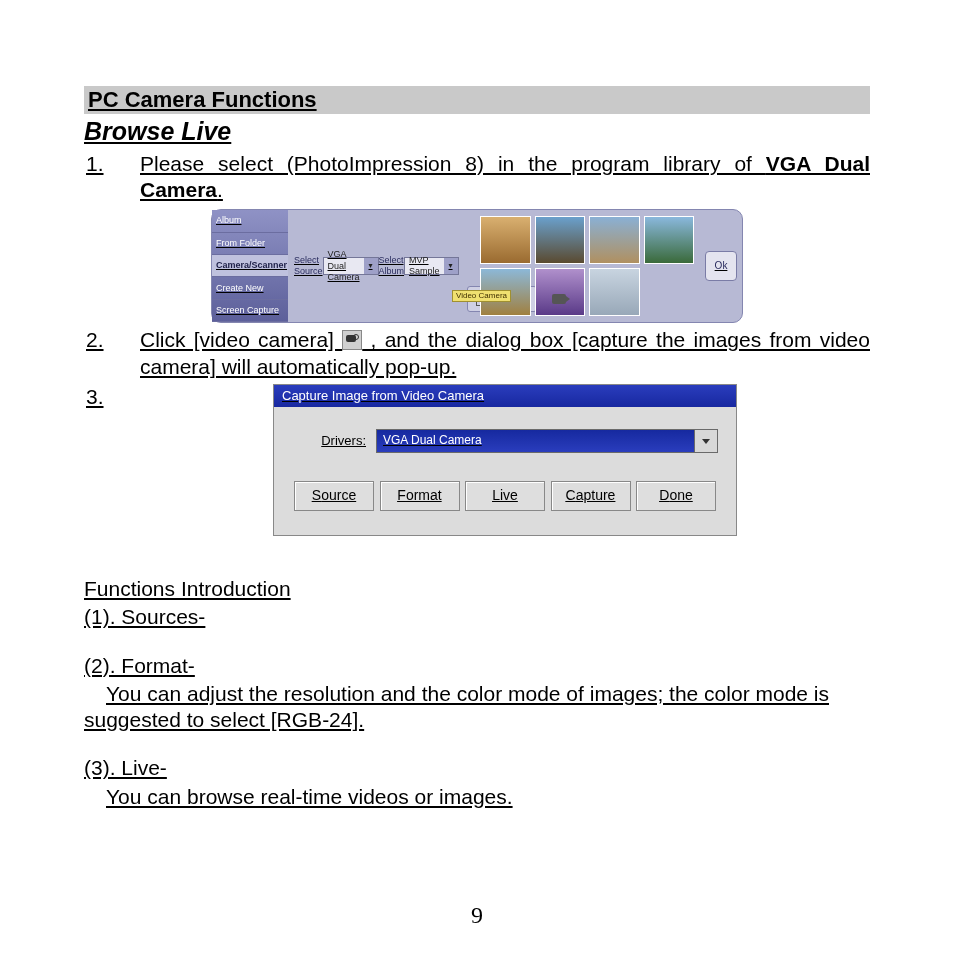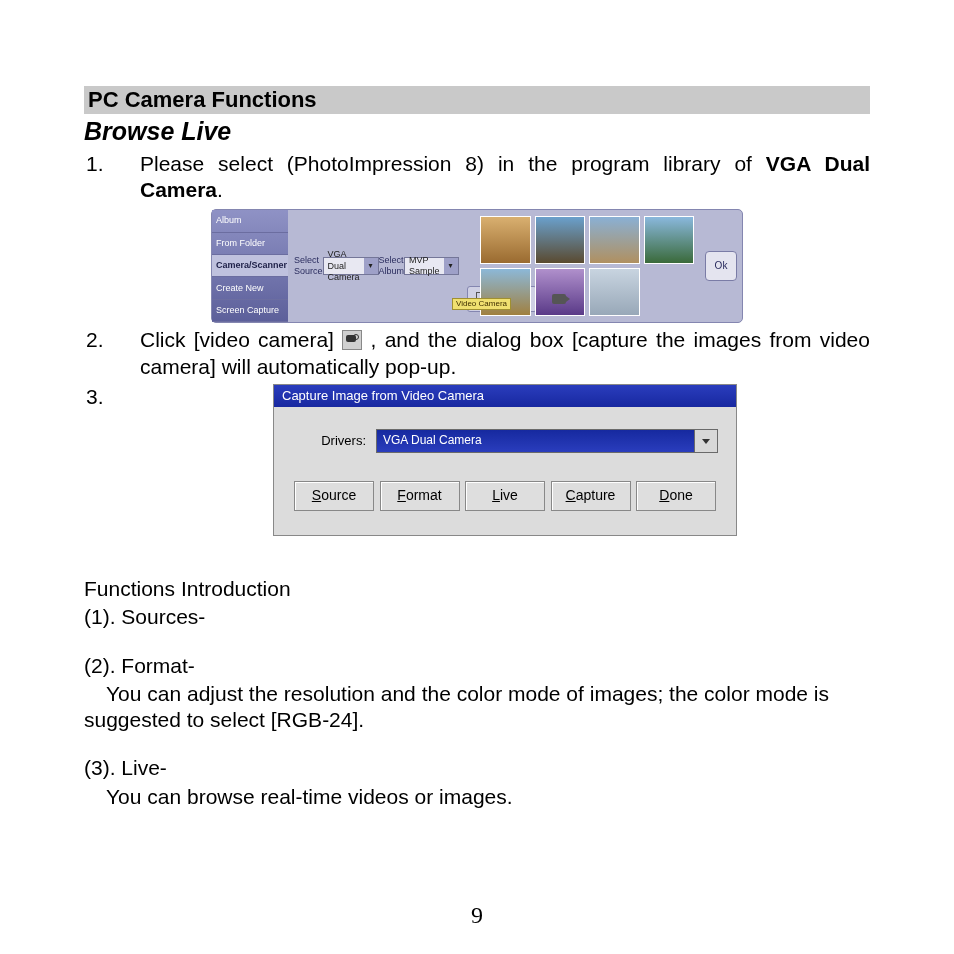--- a/index.html
+++ b/index.html
@@ -1,33 +1,33 @@
 <!DOCTYPE html>
 <html><head>
 <meta charset="utf-8">
 <style>
   html,body{margin:0;padding:0;background:#fff;color:#000;}
   body{width:954px;height:954px;font-family:Arial,Helvetica,sans-serif;font-size:21px;line-height:1.25;position:relative;}
-  .page{padding:86px 84px 0 84px;}
+  .page{padding:86px 84px 0 84px;text-decoration:underline;}
   .h1{background:#c9c9c9;font-weight:bold;padding:0 4px;margin-bottom:2px;font-size:22px;}
   .h2{font-style:italic;font-weight:bold;margin:0 0 4px 0;font-size:25px;}
   .ol{margin:0;padding:0;}
   .li{display:flex;align-items:flex-start;margin-bottom:4px;}
   .num{flex:0 0 54px;padding-left:2px;}
   .txt{flex:1;}
   .just{text-align:justify;}
   .b{font-weight:bold;}
   .icon-inline{display:inline-block;vertical-align:-3px;width:18px;height:18px;background:#d0d0d0;border:1px solid #888;position:relative;}
   .icon-inline:before{content:"";position:absolute;left:3px;top:4px;width:10px;height:7px;background:#333;border-radius:2px;}
   .icon-inline:after{content:"";position:absolute;right:2px;top:3px;width:4px;height:4px;border:1px solid #333;border-radius:50%;}
   .fig{margin:6px auto 4px auto;}
   .fig.center{display:flex;justify-content:center;}
 
   
-  .pi{width:530px;height:112px;background:#b7b9d4;border:1px solid #8486b0;display:flex;font-size:10px;color:#fff;position:relative;border-radius:5px;}
+  .pi{width:530px;height:112px;background:#b7b9d4;border:1px solid #8486b0;display:flex;font-size:10px;color:#fff;position:relative;border-radius:10px;}
   .pi-side{width:76px;background:linear-gradient(#8f92c5,#5c5f9a);display:flex;flex-direction:column;}
   .pi-tab{flex:1;border-bottom:1px solid #6b6da0;padding:3px 4px;font-size:9px;display:flex;align-items:center;}
   .pi-tab.sel{background:#bfc1de;color:#1d1f47;font-weight:bold;}
   .pi-mid{width:174px;display:flex;flex-direction:row;align-items:center;padding:4px 6px;}
   .pi-label{color:#2a2c5e;font-size:9px;margin:1px 0;}
   .pi-dd{width:130px;height:16px;background:#e8e8f2;border:1px solid #747698;display:flex;align-items:center;}
   .pi-dd span{flex:1;padding:0 4px;color:#222;font-size:9px;}
   .pi-dd .ar{width:14px;height:100%;background:#9ea0c8;display:flex;align-items:center;justify-content:center;color:#222;font-size:8px;}
   .pi-icons{display:flex;gap:6px;margin-top:auto;margin-bottom:6px;align-self:flex-start;margin-left:8px;align-items:center;}
   .pi-bt{width:30px;height:24px;background:#cfd0e4;border:1px solid #8486b0;border-radius:3px;display:flex;align-items:center;justify-content:center;}
@@ -38,21 +38,21 @@
   .th{background:#889;border:1px solid #fff;}
   .th1{background:linear-gradient(#d9b070,#9a6b30);}
   .th2{background:linear-gradient(#6aa0cc,#5a4a30);}
   .th3{background:linear-gradient(#8ab0d4,#b09060);}
   .th4{background:linear-gradient(#8ab8dd,#3a6a3a);}
   .th5{background:linear-gradient(#8cb8d8,#a08040);}
   .th6{background:linear-gradient(#b090cc,#5a3a88);}
   .th7{background:linear-gradient(#c8d4e0,#98a8b8);}
   .pi-ok{width:42px;display:flex;align-items:center;justify-content:center;}
   .pi-okb{width:30px;height:28px;background:#e4e4ef;border:1px solid #7a7ca6;border-radius:4px;display:flex;align-items:center;justify-content:center;color:#2a2c5e;font-size:10px;}
-  .vc-tag{position:absolute;bottom:12px;left:240px;font-size:8px;background:#f0e070;border:1px solid #a09030;color:#403000;padding:0 3px;}
+  .vc-tag{position:absolute;bottom:20px;left:240px;font-size:8px;background:#f0e070;border:1px solid #a09030;color:#403000;padding:0 3px;}
 
   
   .dlg{width:462px;background:#dcdcdc;border:1px solid #888;font-size:13px;color:#000;}
   .dlg-title{background:linear-gradient(#2a3dbd,#1828a0);color:#fff;padding:3px 8px;font-size:13px;}
   .dlg-body{padding:22px 18px 10px 18px;}
   .dlg-row{display:flex;align-items:center;margin-bottom:28px;}
   .dlg-lab{width:74px;text-align:right;padding-right:10px;}
   .dlg-sel{flex:1;display:flex;height:24px;}
   .dlg-sel .v{flex:1;background:linear-gradient(#16299f,#2a3dbd);color:#fff;padding:3px 6px;font-size:12px;border:1px solid #6a6a6a;border-right:none;}
   .dlg-sel .a{width:22px;background:#d8d8d8;border:1px solid #6a6a6a;display:flex;align-items:center;justify-content:center;}

